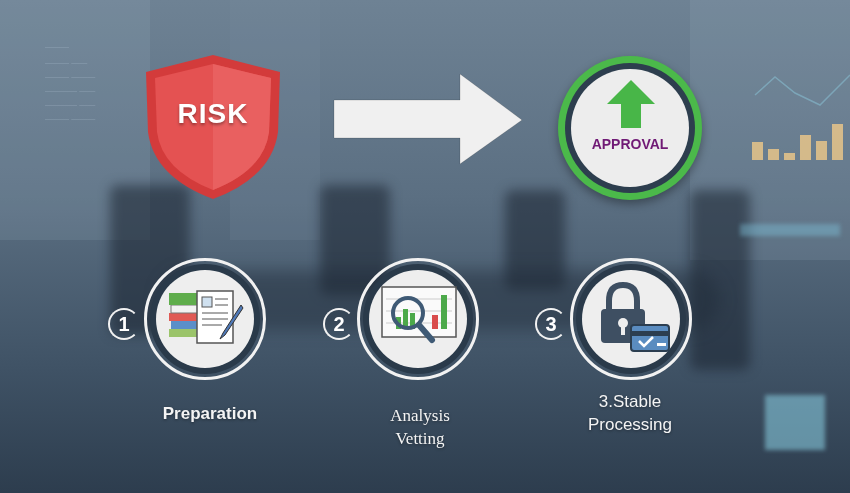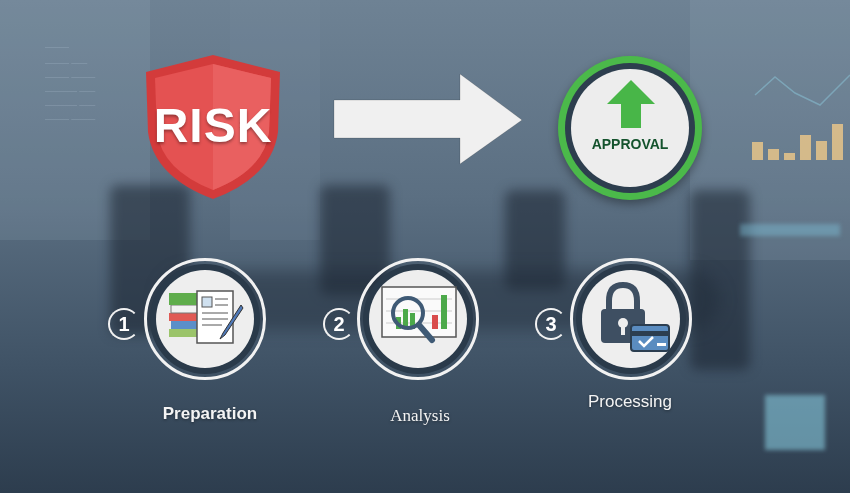--- a/index.html
+++ b/index.html
@@ -7,27 +7,27 @@
     font-family:"Liberation Sans", sans-serif;
     background: linear-gradient(180deg,#6e8294 0%, #5b6f82 40%, #3f5265 75%, #2d3d4e 100%); }
   .bg { position:absolute; inset:0; overflow:hidden; }
   .pane { position:absolute; background:rgba(150,170,190,0.18); }
   .dark { position:absolute; background:rgba(25,35,48,0.55); filter:blur(6px); border-radius:8px; }
   .table { position:absolute; left:160px; top:270px; width:560px; height:60px; background:rgba(30,42,56,0.45); filter:blur(8px); border-radius:40px; }
   .hud-text { position:absolute; left:45px; color:rgba(200,215,230,0.35); font-size:8px; }
   .bar { position:absolute; bottom:0; width:11px; background:#e7c48a; opacity:0.85; }
   .shield { position:absolute; left:140px; top:52px; width:146px; height:150px; }
   .risk-label { position:absolute; left:140px; top:98px; width:146px; text-align:center;
-    color:#fff; font-weight:bold; font-size:48px; text-shadow:0 2px 3px rgba(0,0,0,0.35); letter-spacing:1px; }
+    color:#fff; font-weight:bold; font-size:28px; text-shadow:0 2px 3px rgba(0,0,0,0.35); letter-spacing:1px; }
   .arrow { position:absolute; left:332px; top:72px; width:192px; height:92px; }
   .approval { position:absolute; left:558px; top:56px; width:144px; height:144px; border-radius:50%;
     background:#4bb94a; box-shadow:0 4px 10px rgba(0,0,0,0.35); }
   .approval .ring { position:absolute; inset:7px; border-radius:50%; background:#2d3e4e; }
   .approval .inner { position:absolute; inset:13px; border-radius:50%; background:#ededed; }
-  .approval-label { position:absolute; left:0; right:0; top:80px; text-align:center; color:#14532d;
+  .approval-label { position:absolute; left:0; right:0; top:80px; text-align:center; color:#701a75;
     font-weight:bold; font-size:14px; }
   .step { position:absolute; width:122px; height:122px; border-radius:50%;
     border:3px solid #f2f2f2; box-sizing:border-box; }
   .step .ring { position:absolute; inset:3px; border-radius:50%; background:#2a3a4a; }
   .step .inner { position:absolute; inset:9px; border-radius:50%; background:#eeeeee; }
   .num { position:absolute; width:32px; height:32px; border-radius:50%; border:2px solid #f2f2f2;
     border-right-color:transparent; box-sizing:border-box; color:#fff; font-weight:bold; font-size:20px;
     text-align:center; line-height:28px; }
   .label { position:absolute; color:#f4f4f4; font-size:17px; text-align:center; line-height:23px;
     text-shadow:0 1px 3px rgba(0,0,0,0.4); }
@@ -123,32 +123,34 @@
     <rect x="23" y="24" width="5" height="20" fill="#4ca94a"></rect>
     <rect x="30" y="28" width="5" height="16" fill="#4ca94a"></rect>
     <rect x="52" y="30" width="6" height="14" fill="#d94c4c"></rect>
     <rect x="61" y="10" width="6" height="34" fill="#4ca94a"></rect>
     <circle cx="28" cy="28" r="15" fill="none" stroke="#3f5a75" stroke-width="4"></circle>
     <line x1="39" y1="40" x2="52" y2="55" stroke="#3f5a75" stroke-width="6" stroke-linecap="round"></line>
   </svg>
 </div>
 <div class="label" style="left:350px;top:404px;width:140px;font-family:Liberation Serif, serif;">
   <div>Analysis</div>
+  <div>Vetting</div>
 </div>
 
 <div class="num" style="left:535px;top:308px;">3</div>
 <div class="step" style="left:570px;top:258px;">
   <div class="ring"></div>
     <div class="inner"></div>
   <svg style="position:absolute;left:22px;top:20px;" width="78" height="76" viewBox="0 0 78 76">
     <path d="M14 30 L14 20 Q14 4 28 4 Q42 4 42 20 L42 30" fill="none" stroke="#3e4f62" stroke-width="6"></path>
     <rect x="6" y="28" width="44" height="34" rx="4" fill="#3e4f62"></rect>
     <circle cx="28" cy="42" r="5" fill="#eee"></circle>
     <rect x="26" y="44" width="4" height="10" fill="#eee"></rect>
     <rect x="36" y="44" width="38" height="26" rx="3" fill="#5a8cc0" stroke="#2c3e50" stroke-width="2"></rect>
     <rect x="36" y="50" width="38" height="5" fill="#2c3e50"></rect>
     <path d="M44 60 L49 65 L58 56" fill="none" stroke="#fff" stroke-width="2.5"></path>
     <rect x="62" y="62" width="9" height="3" fill="#fff"></rect>
   </svg>
 </div>
 <div class="label" style="left:560px;top:390px;width:140px;">
+  <div>3.Stable</div>
   <div>Processing</div>
 </div>
 
 </body></html>

